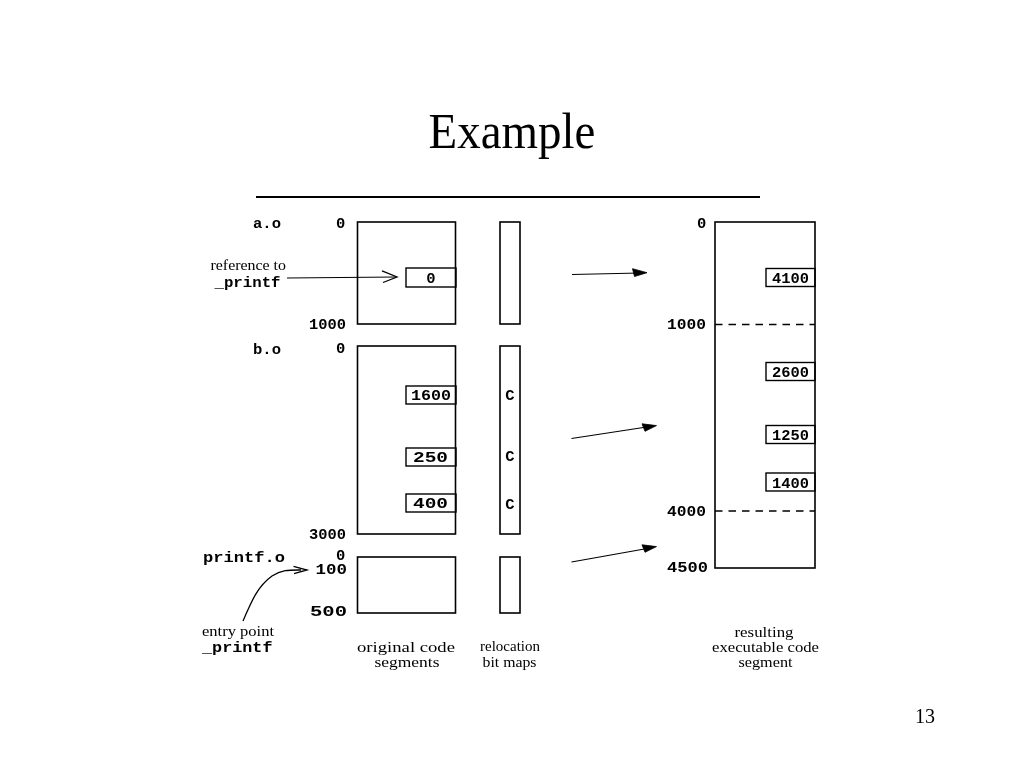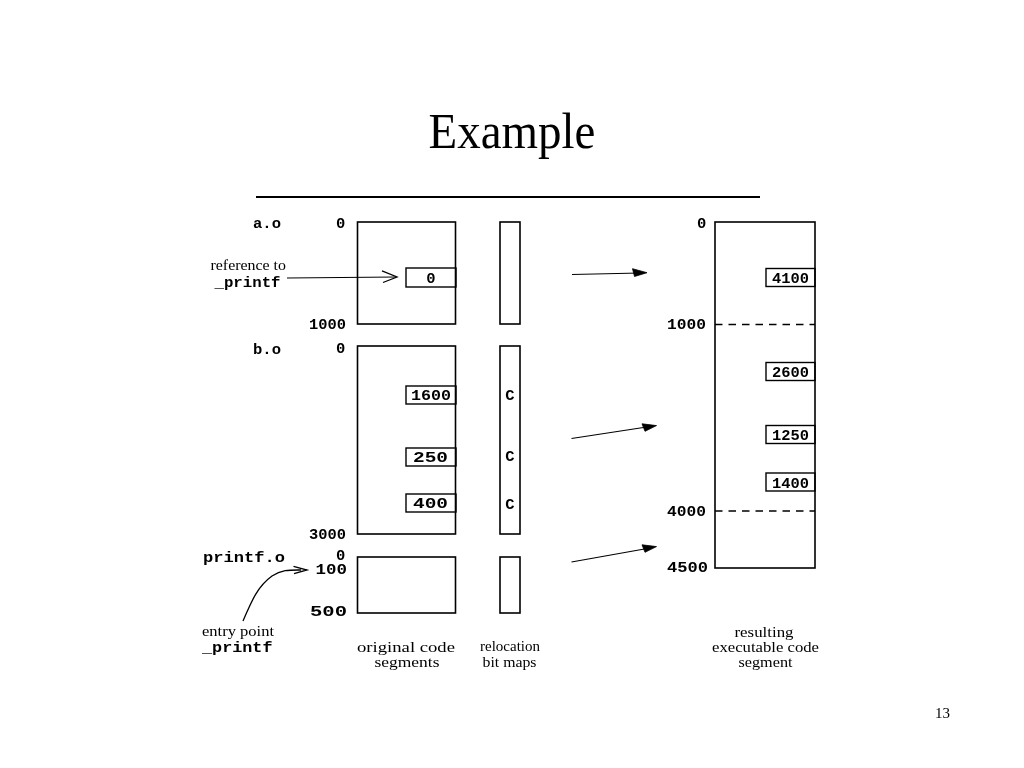--- a/index.html
+++ b/index.html
@@ -120,13 +120,13 @@
   <text class="s" x="374.5" y="666.5" textLength="65" lengthAdjust="spacingAndGlyphs">segments</text>
 
   <text class="s" x="480" y="650.5" textLength="60" lengthAdjust="spacingAndGlyphs">relocation</text>
   <text class="s" x="482.5" y="666.5" textLength="54" lengthAdjust="spacingAndGlyphs">bit maps</text>
 
   <text class="s" x="734.5" y="637" textLength="59" lengthAdjust="spacingAndGlyphs">resulting</text>
   <text class="s" x="712" y="652" textLength="107" lengthAdjust="spacingAndGlyphs">executable code</text>
   <text class="s" x="738.5" y="667" textLength="54" lengthAdjust="spacingAndGlyphs">segment</text>
 </svg>
 
-<div style="position:absolute;left:900px;top:705px;width:50px;text-align:right;font-family:'Liberation Serif',serif;font-size:15px;">13</div>
+<div style="position:absolute;left:900px;top:705px;width:50px;text-align:center;font-family:'Liberation Serif',serif;font-size:20px;">13</div>
 
 </body></html>

